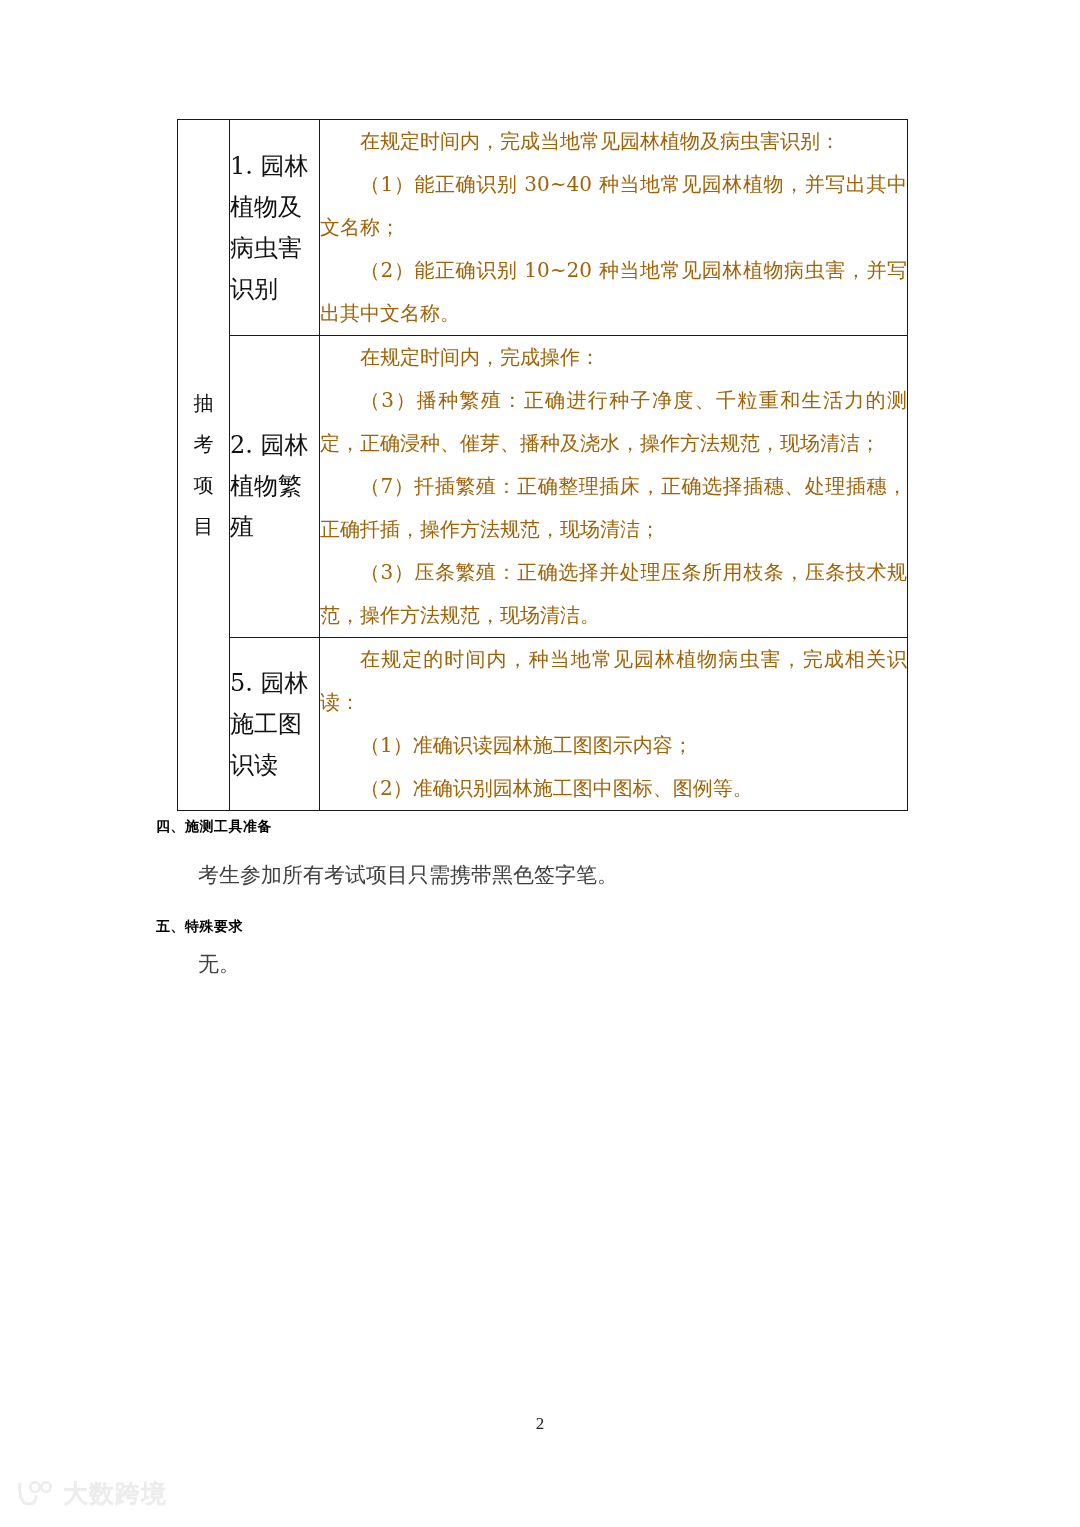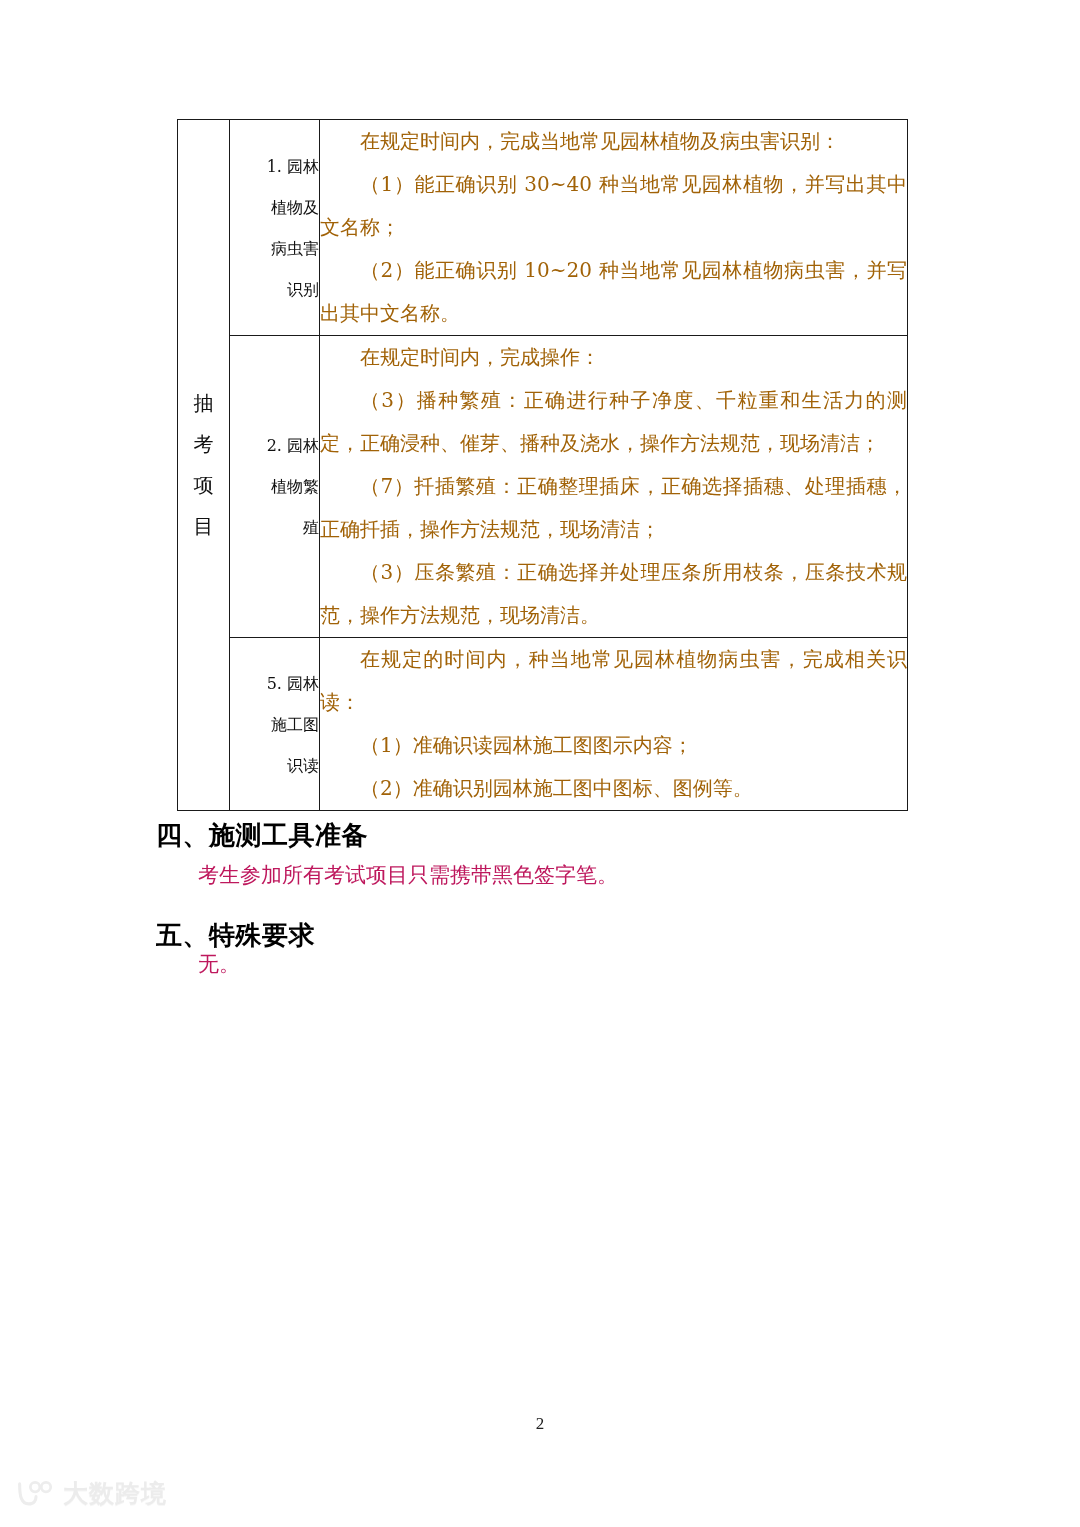--- a/index.html
+++ b/index.html
@@ -46,23 +46,23 @@
   .cat-cell {
     text-align: center;
     font-size: 20px;
     line-height: 41px;
     letter-spacing: 0;
     color: #111;
   }
   .cat-cell .ch { display: block; }
 
   .item-cell {
-    text-align: right;
+    text-align: left;
     padding: 4px 5px 4px 7px;
-    font-size: 16px;
+    font-size: 24px;
     line-height: 41px;
     color: #111;
   }
   .item-cell .ln { display: block; white-space: nowrap; }
 
   .desc-cell {
     padding: 8px 6px 9px 8px;
     font-size: 20px;
     line-height: 43px;
     color: #a16207;
@@ -71,31 +71,31 @@
     margin: 0;
     text-align: justify;
     text-justify: inter-ideograph;
   }
   .desc-cell p.ind { text-indent: 2em; }
 
   
   .section-heading {
     position: absolute;
     left: 156px;
-    font-size: 26px;
+    font-size: 14px;
     font-weight: bold;
     letter-spacing: 0.5px;
     color: #000;
     white-space: nowrap;
   }
   .section-body {
     position: absolute;
     left: 156px;
     font-size: 21px;
-    color: #be185d;
+    color: #404040;
     white-space: nowrap;
     text-indent: 2em;
   }
 
   #sec4-heading { top: 818px; }
   #sec4-body    { top: 861px; }
   #sec5-heading { top: 906px; margin-top: 12px; }
   #sec5-body    { top: 950px; }
 
   

